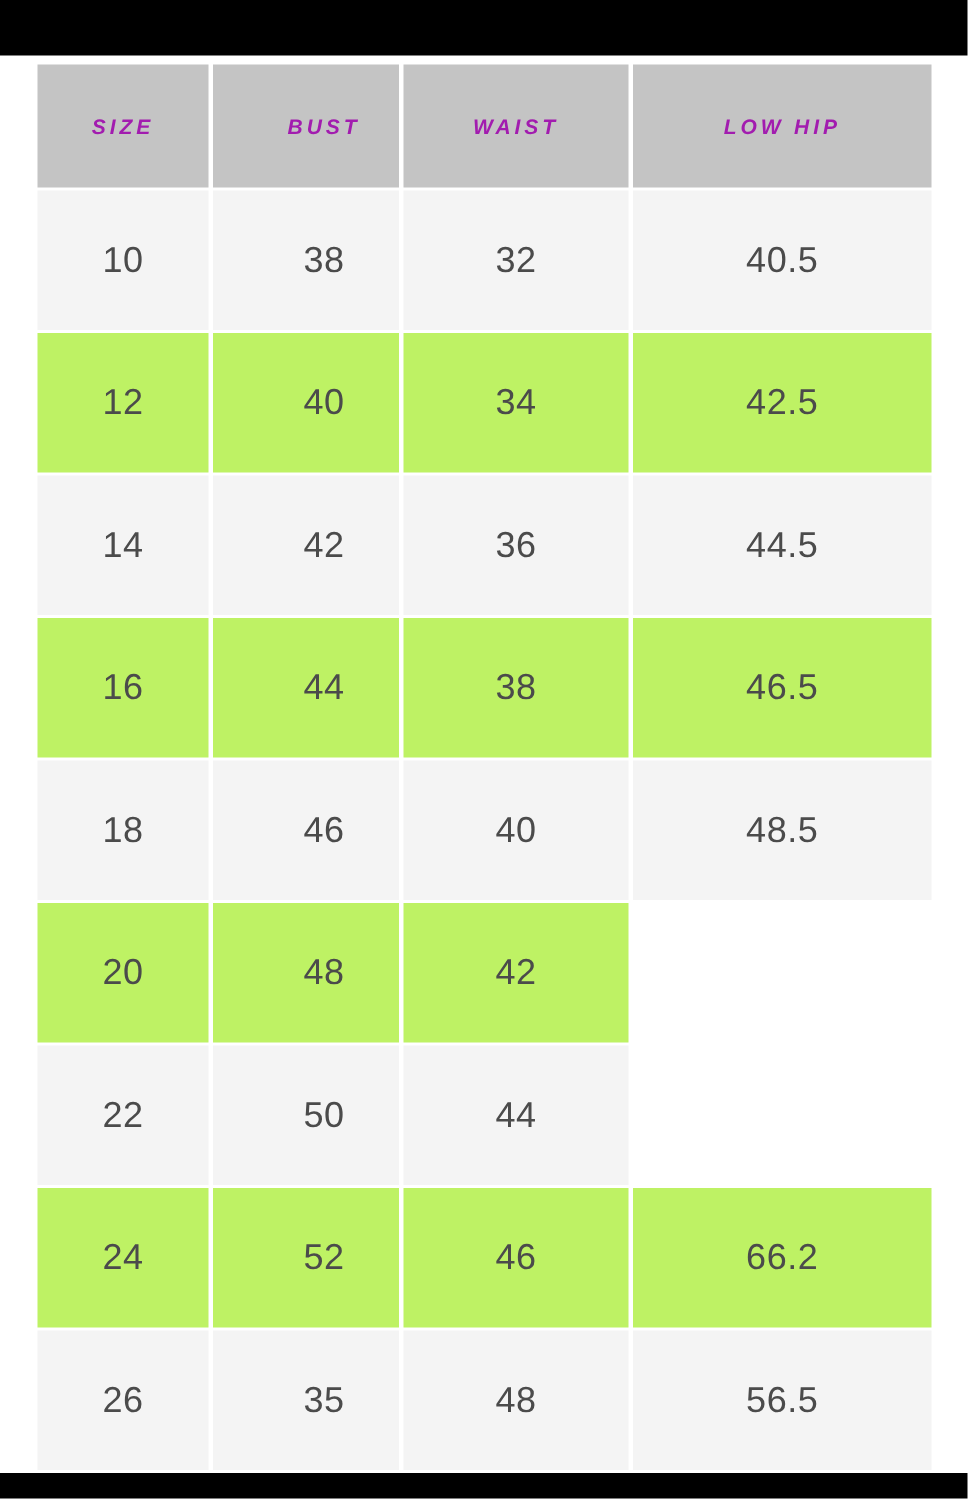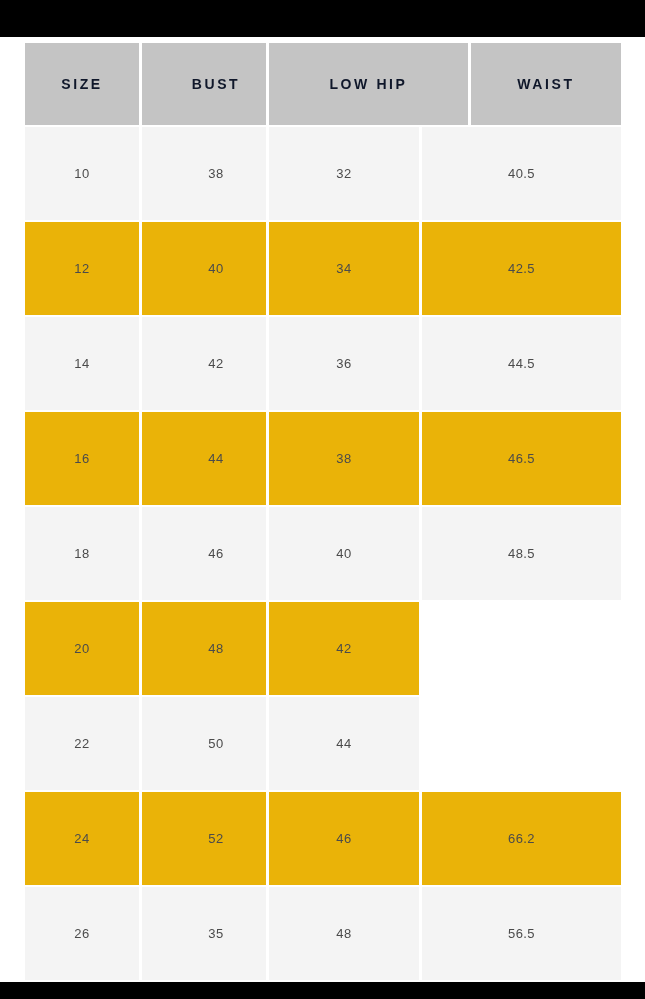--- a/index.html
+++ b/index.html
@@ -52,49 +52,50 @@
     box-sizing: border-box;
   }
   
   .col-size   { width: 114px; flex: 0 0 114px; }
   .col-bust   { width: 124px; flex: 0 0 124px; padding-left: 24px; }
   .col-waist  { width: 150px; flex: 0 0 150px; }
   .col-lowhip { width: 199px; flex: 0 0 199px; }
 
   .header-row .cell {
     background: #c4c4c4;
-    color: #0f172a;
+    color: #a21caf;
     font-size: 14px;
     font-weight: 700;
     letter-spacing: 2.6px;
     text-transform: uppercase;
+    font-style: italic;
   }
   .data-row .cell {
     color: #4b4b4b;
-    font-size: 13px;
+    font-size: 24px;
     font-weight: 300;
     letter-spacing: 0.4px;
   }
   .data-row.stripe-light .cell { background: #f4f4f4; }
-  .data-row.stripe-dark  .cell { background: #eab308; }
+  .data-row.stripe-dark  .cell { background: #bef264; }
 </style>
 </head>
 <body>
 
 <div class="page">
 
   <div class="letterbox letterbox-top"></div>
 
   <div class="size-table">
 
     <div class="table-row header-row">
       <div class="cell col-size">SIZE</div>
       <div class="cell col-bust">BUST</div>
+      <div class="cell col-waist">WAIST</div>
       <div class="cell col-lowhip">LOW HIP</div>
-      <div class="cell col-waist">WAIST</div>
     </div>
 
     <div class="table-row data-row stripe-light">
       <div class="cell col-size">10</div>
       <div class="cell col-bust">38</div>
       <div class="cell col-waist">32</div>
       <div class="cell col-lowhip">40.5</div>
     </div>
 
     <div class="table-row data-row stripe-dark">

